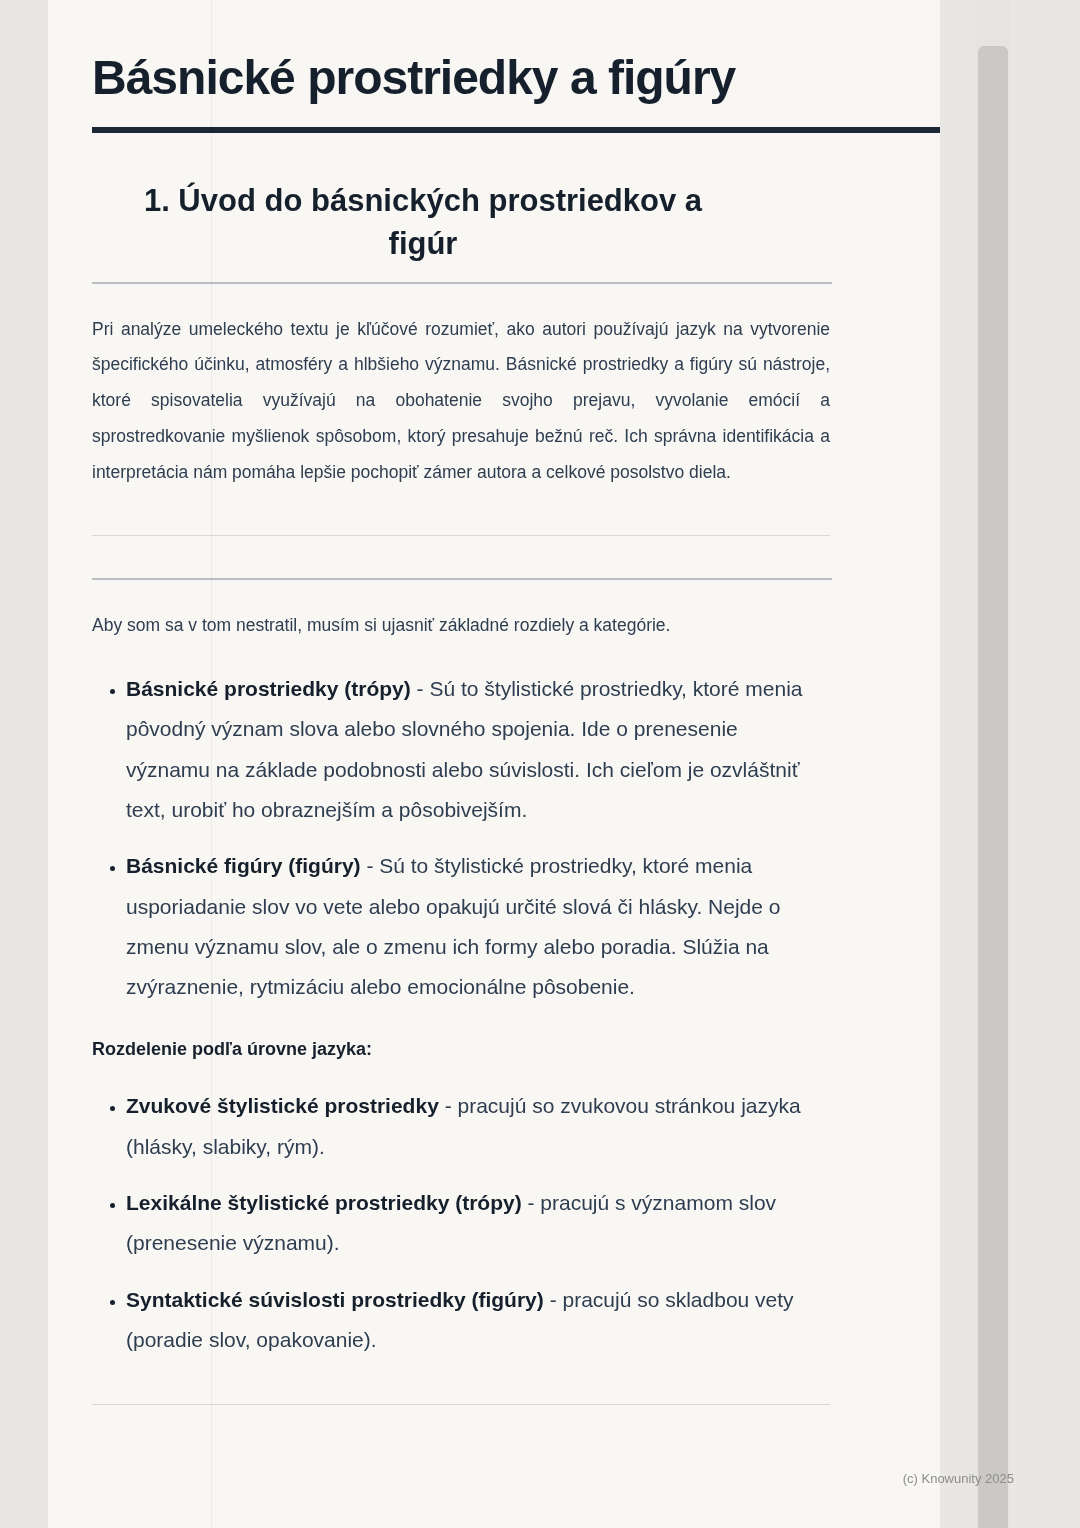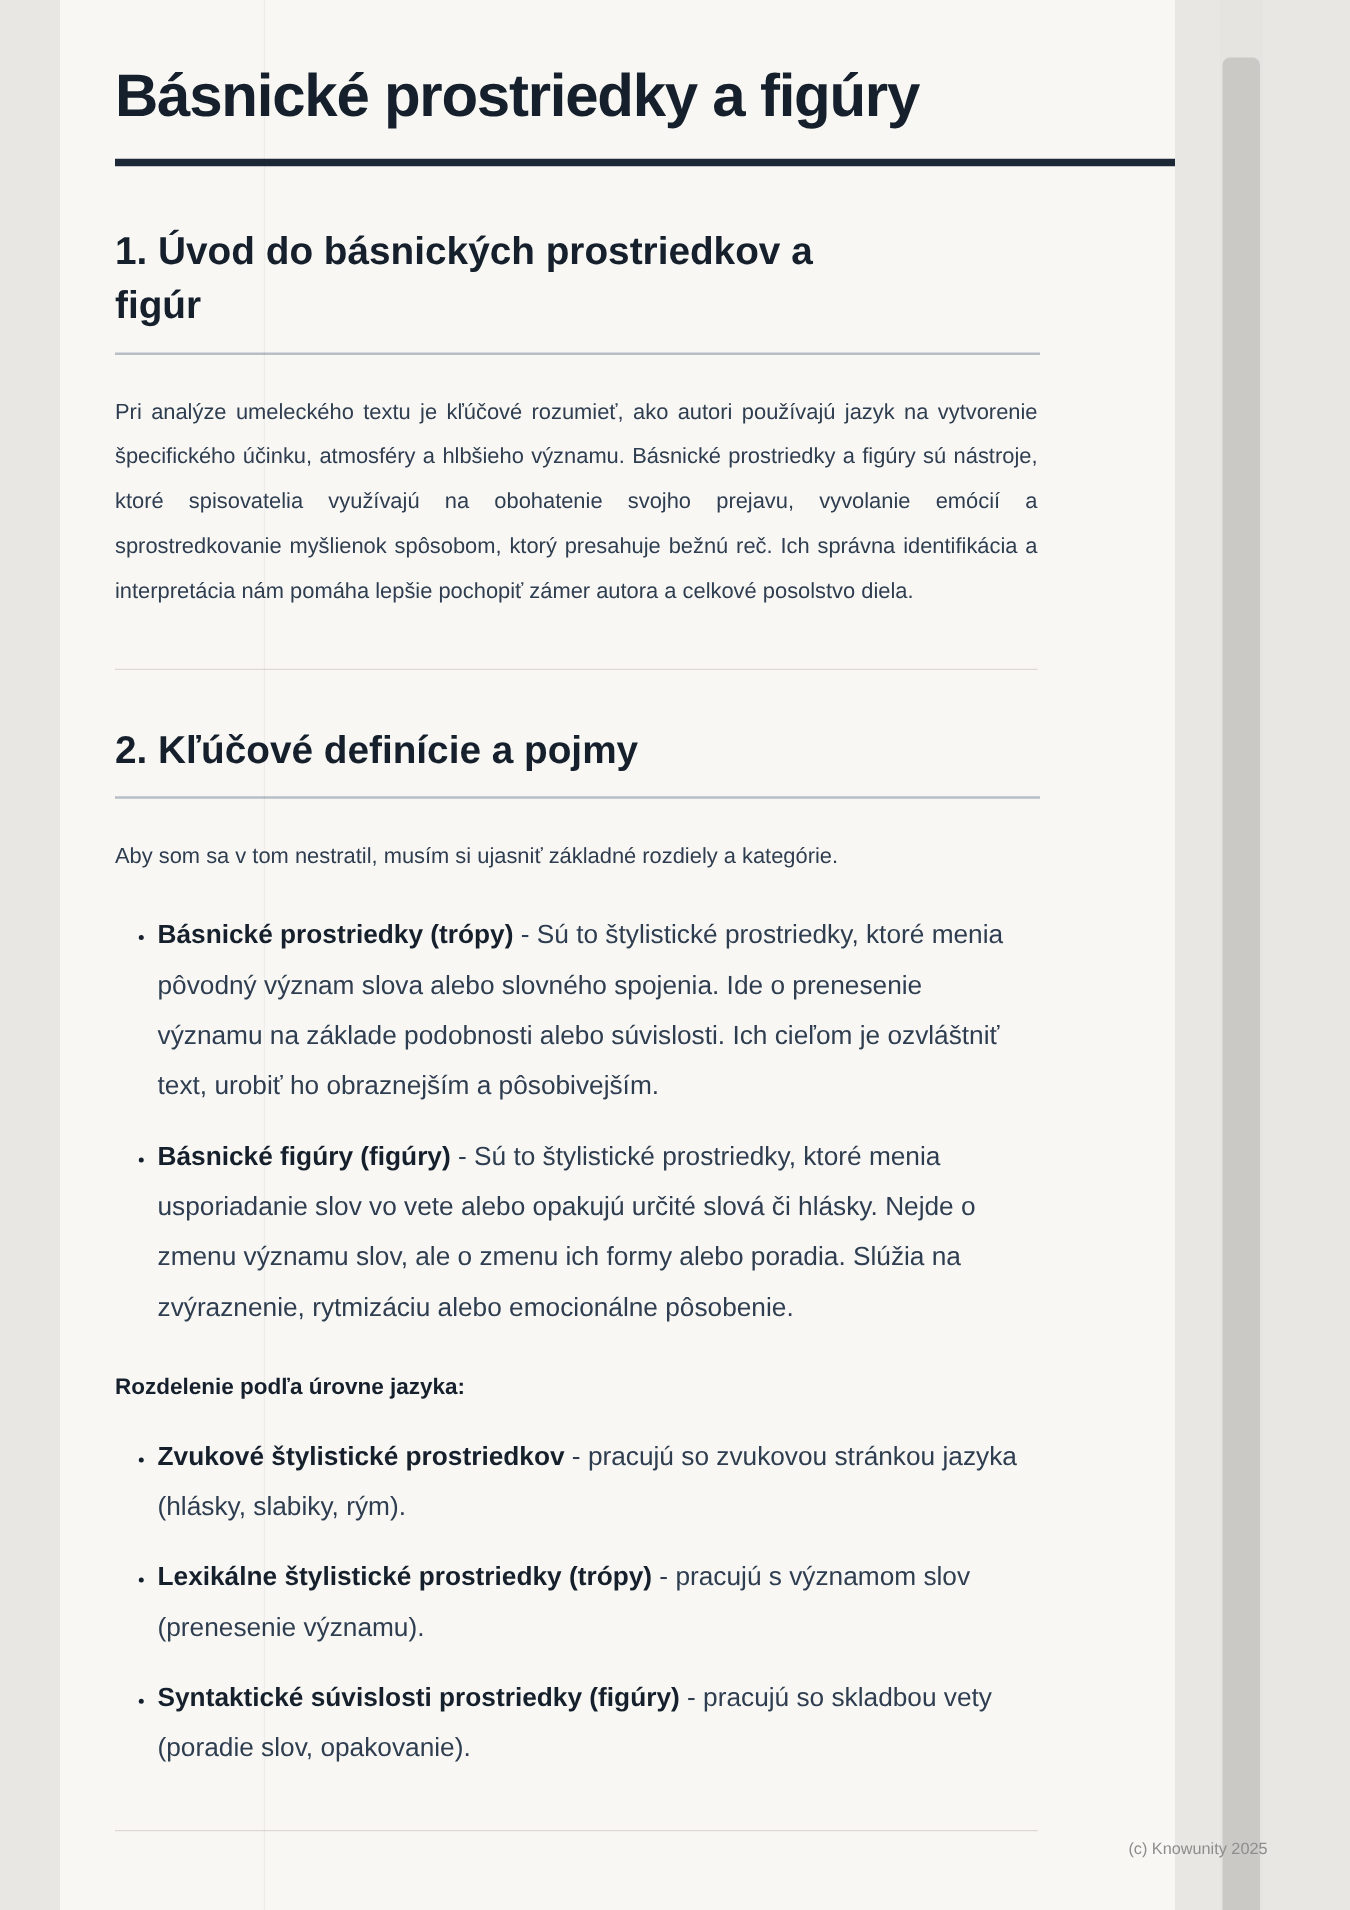--- a/index.html
+++ b/index.html
@@ -33,26 +33,27 @@
     color: #16202c;
     line-height: 1.1;
   }
   .title-rule {
     width: 848px; height: 6px;
     background: #1c2836;
     margin: 0 0 46px 0;
   }
 
   .section-heading {
-    margin: 0;
+    margin: 16px;
     max-width: 630px;
     font-size: 31px;
     font-weight: 700;
     color: #16202c;
     line-height: 1.4;
+    text-align: center;
   }
   .h2-rule {
     width: 740px; height: 2px;
     background: #b7bec6;
     margin: 16px 0 0 0;
   }
   .body-par {
     margin: 28px 0 0 0;
     width: 738px;
     font-size: 17.5px;
@@ -130,33 +131,32 @@
 
     <section>
       <h2 class="section-heading">1. Úvod do básnických prostriedkov a figúr</h2>
       <div class="h2-rule"></div>
       <p class="body-par">Pri analýze umeleckého textu je kľúčové rozumieť, ako autori používajú jazyk na vytvorenie špecifického účinku, atmosféry a hlbšieho významu. Básnické prostriedky a figúry sú nástroje, ktoré spisovatelia využívajú na obohatenie svojho prejavu, vyvolanie emócií a sprostredkovanie myšlienok spôsobom, ktorý presahuje bežnú reč. Ich správna identifikácia a interpretácia nám pomáha lepšie pochopiť zámer autora a celkové posolstvo diela.</p>
     </section>
 
     <hr class="divider">
 
     <section>
-      <h2 class="section-heading">2. Kľúčové definície a pojmy</h2>
       <div class="h2-rule"></div>
       <p class="intro-par">Aby som sa v tom nestratil, musím si ujasniť základné rozdiely a kategórie.</p>
 
       <ul class="bullets">
         <li><b>Básnické prostriedky (trópy)</b><span> - Sú to štylistické prostriedky, ktoré menia pôvodný význam slova alebo slovného spojenia. Ide o prenesenie významu na základe podobnosti alebo súvislosti. Ich cieľom je ozvláštniť text, urobiť ho obraznejším a pôsobivejším.</span></li>
         <li><b>Básnické figúry (figúry)</b><span> - Sú to štylistické prostriedky, ktoré menia usporiadanie slov vo vete alebo opakujú určité slová či hlásky. Nejde o zmenu významu slov, ale o zmenu ich formy alebo poradia. Slúžia na zvýraznenie, rytmizáciu alebo emocionálne pôsobenie.</span></li>
       </ul>
 
       <p class="subheading">Rozdelenie podľa úrovne jazyka:</p>
 
       <ul class="bullets">
-        <li><b>Zvukové štylistické prostriedkov</b><span> - pracujú so zvukovou stránkou jazyka (hlásky, slabiky, rým).</span></li>
+        <li><b>Zvukové štylistické prostriedky</b><span> - pracujú so zvukovou stránkou jazyka (hlásky, slabiky, rým).</span></li>
         <li><b>Lexikálne štylistické prostriedky (trópy)</b><span> - pracujú s významom slov (prenesenie významu).</span></li>
         <li><b>Syntaktické súvislosti prostriedky (figúry)</b><span> - pracujú so skladbou vety (poradie slov, opakovanie).</span></li>
       </ul>
     </section>
 
     <hr class="divider">
 
   </div>
 </div>
 

